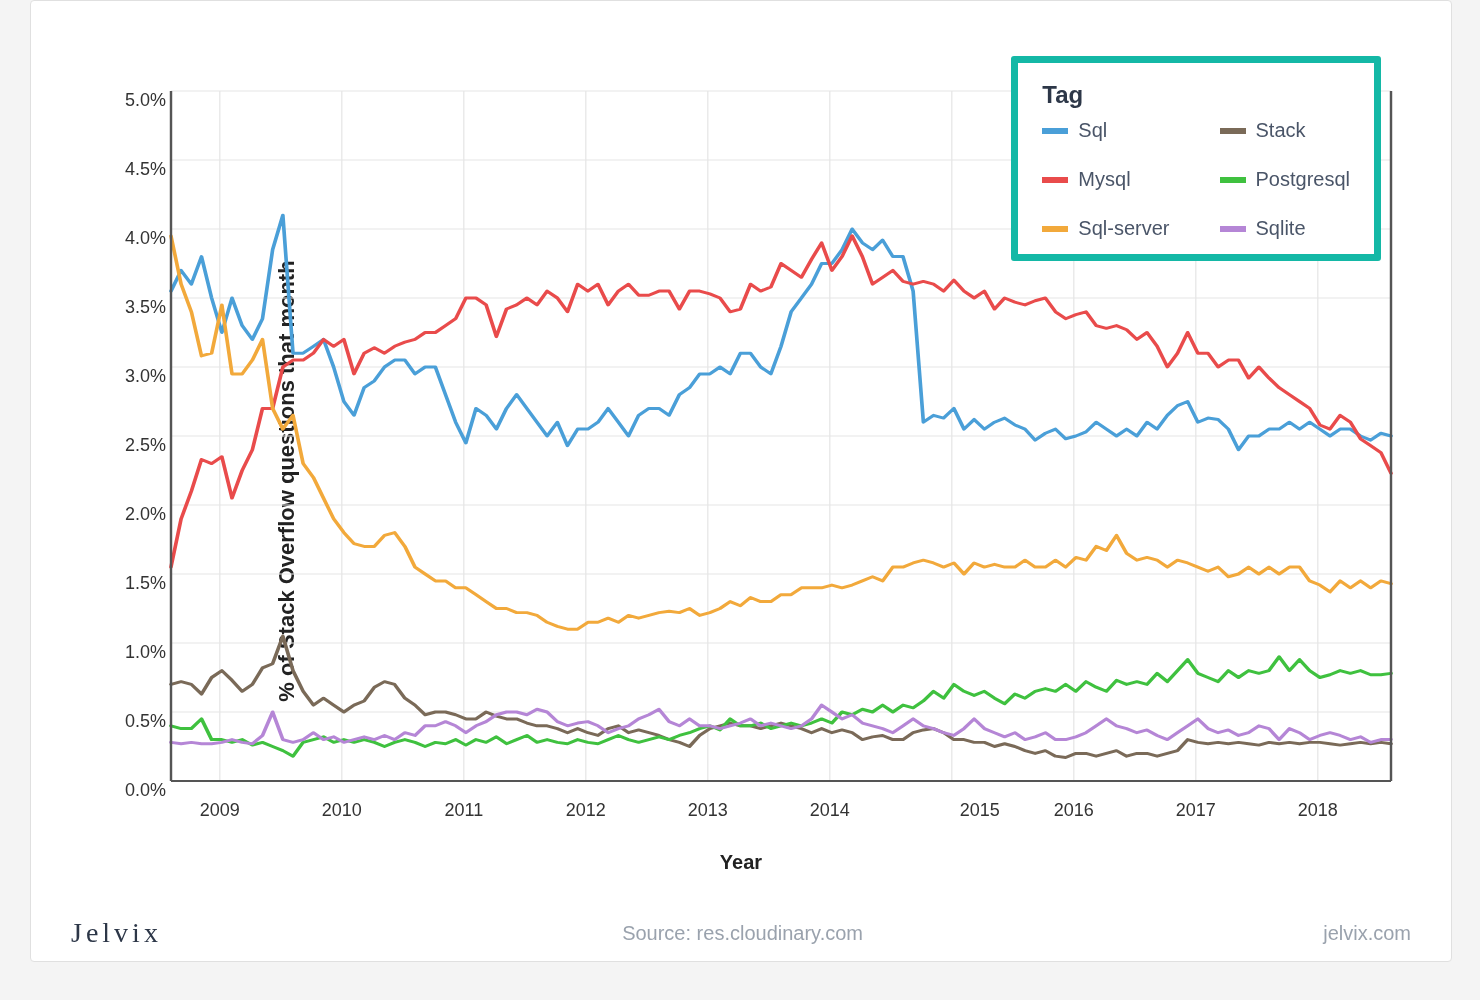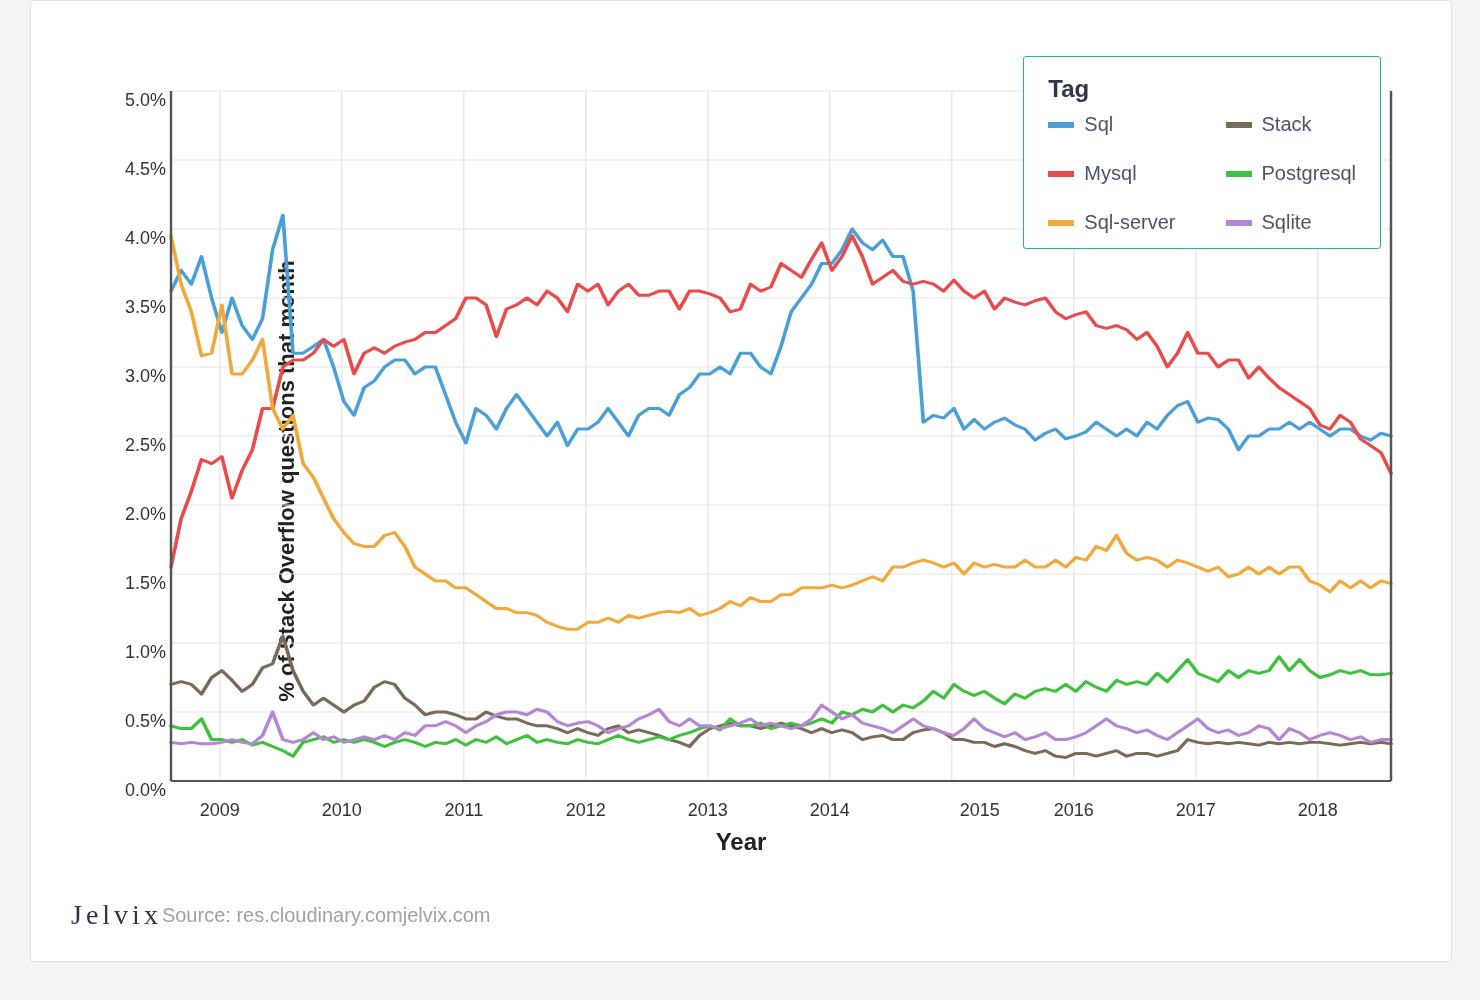--- a/index.html
+++ b/index.html
@@ -2,30 +2,30 @@
 <html><head>
 <meta charset="utf-8">
 <style>
   html,body{margin:0;padding:0;width:1480px;height:1000px;background:#f4f4f4;font-family:"Helvetica Neue",Arial,sans-serif;color:#2d3748;}
   .outer{box-sizing:border-box;width:1480px;height:1000px;padding:0 30px;}
   .card{position:relative;width:100%;height:960px;background:#fff;border:1px solid #e0e0e0;border-radius:4px;}
   .plot-wrap{position:absolute;left:140px;top:90px;right:60px;bottom:180px;}
   svg.plot{width:100%;height:100%;overflow:visible;}
   .grid line{stroke:#e5e5e5;stroke-width:1;}
   .ylabel{position:absolute;left:35px;top:50%;transform:translateY(-50%) rotate(-90deg);transform-origin:center;font-size:22px;font-weight:600;color:#222;white-space:nowrap;}
-  .xlabel{position:absolute;left:0;right:0;bottom:105px;text-align:center;font-size:24px;font-weight:600;color:#222;}
+  .xlabel{position:absolute;left:0;right:0;bottom:87px;text-align:center;font-size:20px;font-weight:600;color:#222;}
   .xtick{position:absolute;bottom:140px;font-size:18px;color:#333;transform:translateX(-50%);}
   .ytick{position:absolute;right:calc(100% - 135px);transform:translateY(50%);font-size:18px;color:#333;text-align:right;}
-  .legend{position:absolute;right:70px;top:55px;background:#fff;border:1px solid #14b8a6;border-radius:3px;padding:18px 24px 14px 24px;}
+  .legend{position:absolute;right:70px;top:55px;background:#fff;border:7px solid #14b8a6;border-radius:3px;padding:18px 24px 14px 24px;}
   .legend-title{font-size:24px;font-weight:700;margin-bottom:10px;color:#2d3748;}
   .legend-cols{display:flex;gap:50px;}
   .legend-col{display:flex;flex-direction:column;gap:26px;}
   .legend-item{display:flex;align-items:center;gap:10px;font-size:20px;color:#4a5568;}
   .swatch{width:26px;height:6px;border-radius:0;}
-  .footer{position:absolute;left:0;right:0;bottom:30px;display:flex;align-items:center;padding:0 40px;font-size:20px;color:#9aa2ad;}
+  .footer{position:absolute;left:0;right:0;bottom:12px;display:flex;align-items:center;justify-content:space-between;padding:0 40px;font-size:20px;color:#9aa2ad;}
   .footer .brand{font-family:Georgia,serif;font-size:28px;letter-spacing:4px;color:#2d3748;}
   .series path{fill:none;stroke-width:3;stroke-linejoin:round;stroke-linecap:round;}
   .axis-line{stroke:#555;stroke-width:2;}
 </style>
 </head>
 <body>
 
 <div class="outer">
   <div class="card">
 

